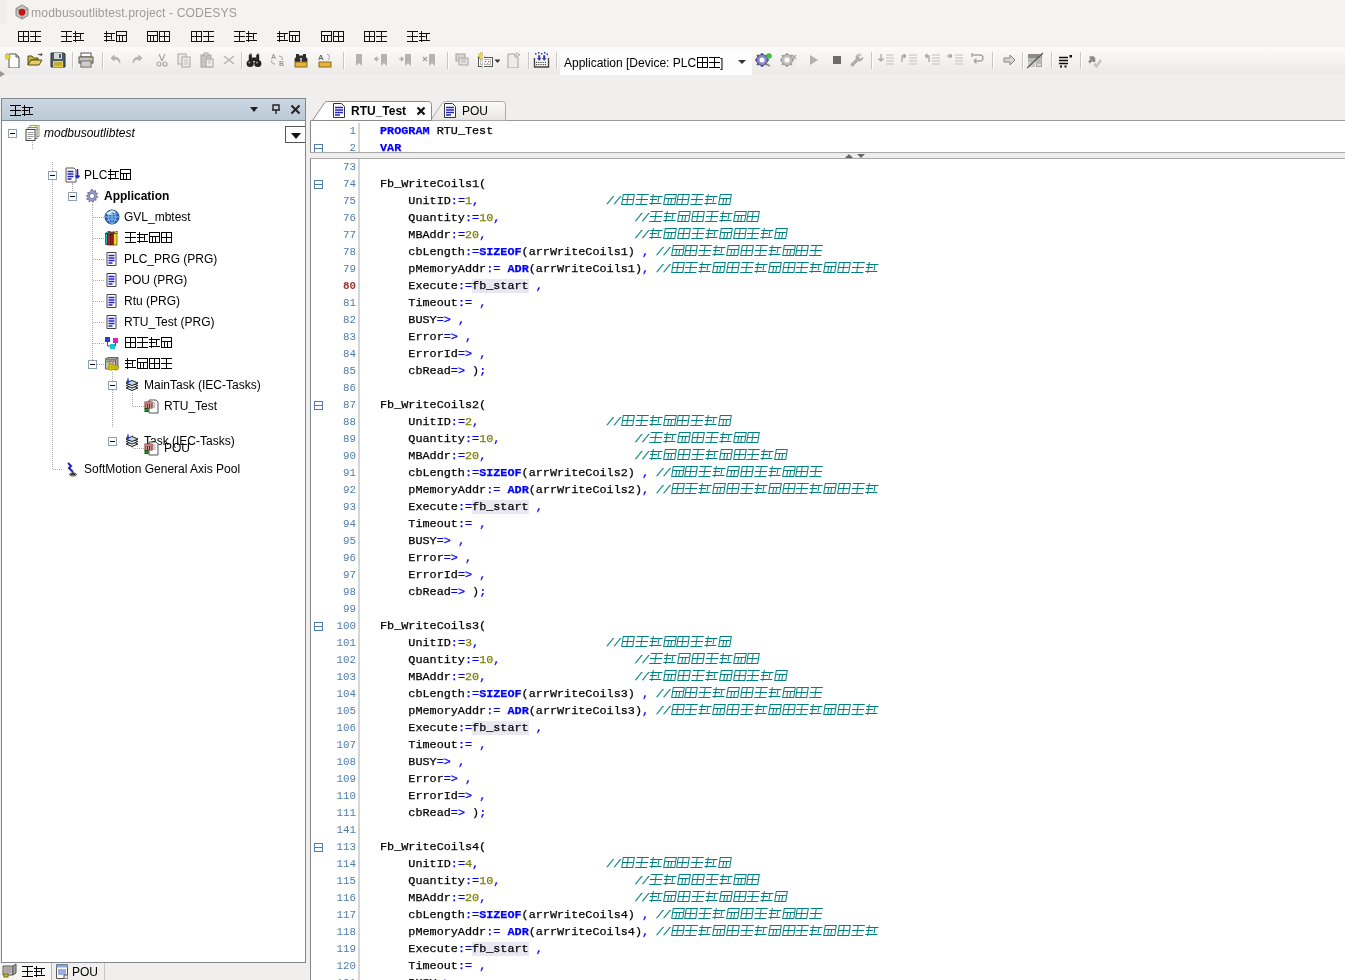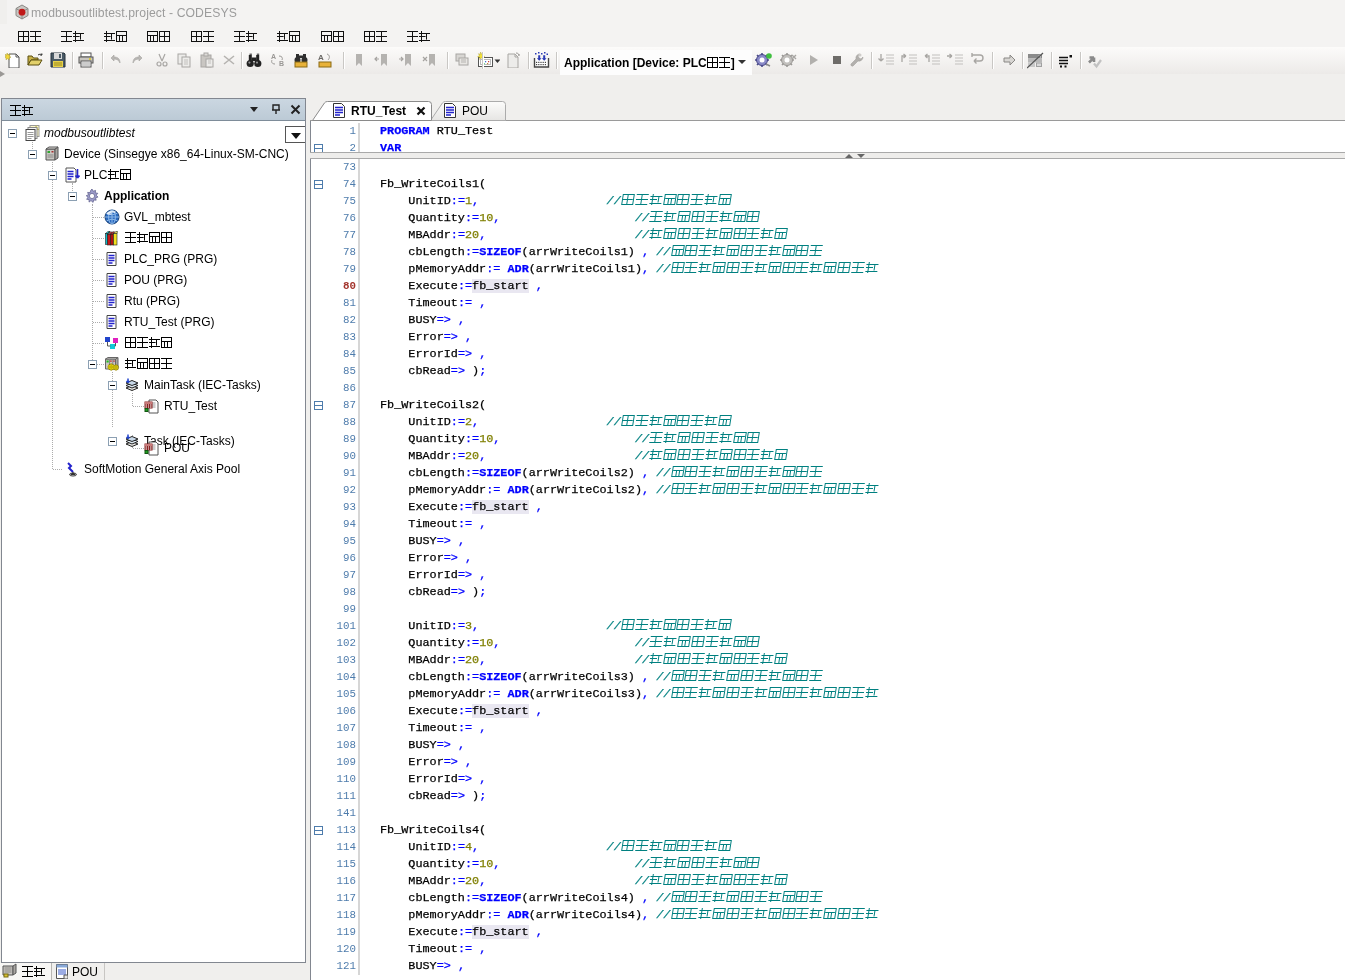--- a/index.html
+++ b/index.html
@@ -28,21 +28,21 @@
  linear-gradient(currentColor,currentColor) 70% 100%/1px 55% no-repeat;}
 
 #title{left:0;top:0;width:1345px;height:24px;background:#F4F3F2;margin-left:7px;}
 #title .t{position:absolute;left:24px;top:6px;font-size:12.2px;color:#9C9C9C;letter-spacing:.1px;}
 #menu{left:0;top:24px;width:1345px;height:23px;background:#F4F3F2;color:#111;}
 #menu .mi{position:absolute;top:6px;font-size:12px;}
 #toolbar{left:0;top:47px;width:1345px;height:27px;
  background:linear-gradient(#FCFBFA,#ECEAE8);}
 .tsep{position:absolute;top:5px;width:1px;height:17px;background:#C9C7C4;box-shadow:1px 0 0 #fff;}
 .tico{position:absolute;top:5px;width:16px;height:16px;}
-#combo{position:absolute;left:560px;top:50px;width:192px;height:25px;background:#FDFDFD;font-weight:bold;}
+#combo{position:absolute;left:560px;top:50px;width:192px;height:25px;background:#FDFDFD;}
 #combo .txt{position:absolute;left:4px;top:6px;font-size:12px;color:#000;white-space:nowrap;}
 
 #lpanel{left:1px;top:98px;width:305px;height:865px;background:#fff;border:1px solid #828790;}
 #lphead{position:absolute;left:0;top:0;width:303px;height:22px;background:linear-gradient(#CBD7E1,#BCCAD6);
  border-bottom:1px solid #7E8C99;color:#000;}
 #lphead .cap{position:absolute;left:7px;top:5px;font-size:12px;}
 .tree{position:absolute;left:0;top:23px;width:303px;height:840px;background:#fff;overflow:hidden;}
 .trow{position:absolute;height:21px;font-size:12px;color:#000;white-space:nowrap;z-index:2;}
 .trow .lbl{position:absolute;top:3px;}
 .exp{position:absolute;width:9px;height:9px;background:#fff;border:1px solid #8CA0B3;z-index:3;}
@@ -339,32 +339,20 @@
 <span class="exp" style="left:6px;top:6px"></span>
 <span class="ticon" style="left:22px;top:2px"><svg width="17" height="16" viewBox="0 0 17 16">
             <rect x="6" y="0.5" width="9" height="11" fill="#FCF8C8" stroke="#999"></rect>
             <path d="M12 0.5v4h3" fill="#F0E870" stroke="#B8B060"></path>
             <rect x="4" y="2.5" width="9" height="11" fill="#F4F4F4" stroke="#888"></rect>
             <rect x="2" y="4.5" width="9" height="11" fill="#fff" stroke="#444"></rect>
             <path d="M3.5 7.5h6M3.5 9.5h6M3.5 11.5h6M3.5 13.5h4" stroke="#999"></path>
           </svg></span>
 <span class="lbl" style="left:42px"><i style="font-style:italic">modbusoutlibtest</i></span>
 </div>
-<div class="trow" style="left:0;top:22px;width:303px">
-<span class="exp" style="left:26px;top:6px"></span>
-<span class="ticon" style="left:42px;top:2px"><svg width="16" height="16" viewBox="0 0 16 16">
-            <path d="M2 3h9v11H2z" fill="#C9C6C2" stroke="#555"></path>
-            <path d="M11 3l3-2v11l-3 2z" fill="#A8A5A1" stroke="#555"></path>
-            <path d="M2 3l3-2h9l-3 2z" fill="#E0DDD9" stroke="#555"></path>
-            <rect x="3.5" y="5" width="2.5" height="2" fill="#2FA82F"></rect>
-            <rect x="7.5" y="5" width="2" height="1.5" fill="#A82F2F"></rect>
-            <path d="M3.5 9h6M3.5 11h6" stroke="#8A8885"></path>
-          </svg></span>
-<span class="lbl" style="left:62px">Device (Sinsegye x86_64-Linux-SM-CNC)</span>
-</div>
 <div class="trow" style="left:0;top:43px;width:303px">
 <span class="exp" style="left:46px;top:6px"></span>
 <span class="ticon" style="left:62px;top:2px"><svg width="16" height="16" viewBox="0 0 16 16">
             <path d="M2 1h8l2 2v12H2z" fill="#fff" stroke="#555"></path>
             <path d="M3.5 4.5h6M3.5 7h6M3.5 9.5h6M3.5 12h4" stroke="#2222CC" stroke-width="1.3"></path>
             <path d="M13.5 2v9m0 0l-2-2.5m2 2.5 2-2.5" stroke="#2222CC" fill="none" stroke-width="1.6"></path>
           </svg></span>
 <span class="lbl" style="left:82px">PLC<i class="hz m vc"></i><i class="hz m vd"></i></span>
 </div>
 <div class="trow" style="left:0;top:64px;width:303px">
@@ -608,20 +596,21 @@
 <div class="crow"><span class="num">90</span><span class="cd">    MBAddr<span class="o">:=</span><span class="nm">20</span><span class="o">,</span>                     <span class="cmt">//<i class="hz cm vc"></i><i class="hz cm vd"></i><i class="hz cm va"></i><i class="hz cm vb"></i><i class="hz cm vc"></i><i class="hz cm vd"></i><i class="hz cm va"></i><i class="hz cm vb"></i><i class="hz cm vc"></i><i class="hz cm vd"></i></span></span><span class="gutline"></span></div>
 <div class="crow"><span class="num">91</span><span class="cd">    cbLength<span class="o">:=</span><span class="k">SIZEOF</span>(arrWriteCoils2) <span class="o">,</span> <span class="cmt">//<i class="hz cm vd"></i><i class="hz cm va"></i><i class="hz cm vb"></i><i class="hz cm vc"></i><i class="hz cm vd"></i><i class="hz cm va"></i><i class="hz cm vb"></i><i class="hz cm vc"></i><i class="hz cm vd"></i><i class="hz cm va"></i><i class="hz cm vb"></i></span></span><span class="gutline"></span></div>
 <div class="crow"><span class="num">92</span><span class="cd">    pMemoryAddr<span class="o">:=</span> <span class="k">ADR</span>(arrWriteCoils2)<span class="o">,</span> <span class="cmt">//<i class="hz cm va"></i><i class="hz cm vb"></i><i class="hz cm vc"></i><i class="hz cm vd"></i><i class="hz cm va"></i><i class="hz cm vb"></i><i class="hz cm vc"></i><i class="hz cm vd"></i><i class="hz cm va"></i><i class="hz cm vb"></i><i class="hz cm vc"></i><i class="hz cm vd"></i><i class="hz cm va"></i><i class="hz cm vb"></i><i class="hz cm vc"></i></span></span><span class="gutline"></span></div>
 <div class="crow"><span class="num">93</span><span class="cd">    Execute<span class="o">:=</span><span class="sel">fb_start</span> <span class="o">,</span></span><span class="gutline"></span></div>
 <div class="crow"><span class="num">94</span><span class="cd">    Timeout<span class="o">:=</span> <span class="o">,</span></span><span class="gutline"></span></div>
 <div class="crow"><span class="num">95</span><span class="cd">    BUSY<span class="o">=&gt;</span> <span class="o">,</span></span><span class="gutline"></span></div>
 <div class="crow"><span class="num">96</span><span class="cd">    Error<span class="o">=&gt;</span> <span class="o">,</span></span><span class="gutline"></span></div>
 <div class="crow"><span class="num">97</span><span class="cd">    ErrorId<span class="o">=&gt;</span> <span class="o">,</span></span><span class="gutline"></span></div>
 <div class="crow"><span class="num">98</span><span class="cd">    cbRead<span class="o">=&gt;</span> )<span class="o">;</span></span><span class="gutline"></span></div>
 <div class="crow"><span class="num">99</span><span class="cd"></span><span class="gutline"></span></div>
+<div class="crow"><span class="fold"></span><span class="num">100</span><span class="cd">Fb_WriteCoils3(</span><span class="gutline"></span></div>
 <div class="crow"><span class="num">101</span><span class="cd">    UnitID<span class="o">:=</span><span class="nm">3</span><span class="o">,</span>                  <span class="cmt">//<i class="hz cm va"></i><i class="hz cm vb"></i><i class="hz cm vc"></i><i class="hz cm vd"></i><i class="hz cm va"></i><i class="hz cm vb"></i><i class="hz cm vc"></i><i class="hz cm vd"></i></span></span><span class="gutline"></span></div>
 <div class="crow"><span class="num">102</span><span class="cd">    Quantity<span class="o">:=</span><span class="nm">10</span><span class="o">,</span>                   <span class="cmt">//<i class="hz cm vb"></i><i class="hz cm vc"></i><i class="hz cm vd"></i><i class="hz cm va"></i><i class="hz cm vb"></i><i class="hz cm vc"></i><i class="hz cm vd"></i><i class="hz cm va"></i></span></span><span class="gutline"></span></div>
 <div class="crow"><span class="num">103</span><span class="cd">    MBAddr<span class="o">:=</span><span class="nm">20</span><span class="o">,</span>                     <span class="cmt">//<i class="hz cm vc"></i><i class="hz cm vd"></i><i class="hz cm va"></i><i class="hz cm vb"></i><i class="hz cm vc"></i><i class="hz cm vd"></i><i class="hz cm va"></i><i class="hz cm vb"></i><i class="hz cm vc"></i><i class="hz cm vd"></i></span></span><span class="gutline"></span></div>
 <div class="crow"><span class="num">104</span><span class="cd">    cbLength<span class="o">:=</span><span class="k">SIZEOF</span>(arrWriteCoils3) <span class="o">,</span> <span class="cmt">//<i class="hz cm vd"></i><i class="hz cm va"></i><i class="hz cm vb"></i><i class="hz cm vc"></i><i class="hz cm vd"></i><i class="hz cm va"></i><i class="hz cm vb"></i><i class="hz cm vc"></i><i class="hz cm vd"></i><i class="hz cm va"></i><i class="hz cm vb"></i></span></span><span class="gutline"></span></div>
 <div class="crow"><span class="num">105</span><span class="cd">    pMemoryAddr<span class="o">:=</span> <span class="k">ADR</span>(arrWriteCoils3)<span class="o">,</span> <span class="cmt">//<i class="hz cm va"></i><i class="hz cm vb"></i><i class="hz cm vc"></i><i class="hz cm vd"></i><i class="hz cm va"></i><i class="hz cm vb"></i><i class="hz cm vc"></i><i class="hz cm vd"></i><i class="hz cm va"></i><i class="hz cm vb"></i><i class="hz cm vc"></i><i class="hz cm vd"></i><i class="hz cm va"></i><i class="hz cm vb"></i><i class="hz cm vc"></i></span></span><span class="gutline"></span></div>
 <div class="crow"><span class="num">106</span><span class="cd">    Execute<span class="o">:=</span><span class="sel">fb_start</span> <span class="o">,</span></span><span class="gutline"></span></div>
 <div class="crow"><span class="num">107</span><span class="cd">    Timeout<span class="o">:=</span> <span class="o">,</span></span><span class="gutline"></span></div>
 <div class="crow"><span class="num">108</span><span class="cd">    BUSY<span class="o">=&gt;</span> <span class="o">,</span></span><span class="gutline"></span></div>
 <div class="crow"><span class="num">109</span><span class="cd">    Error<span class="o">=&gt;</span> <span class="o">,</span></span><span class="gutline"></span></div>
 <div class="crow"><span class="num">110</span><span class="cd">    ErrorId<span class="o">=&gt;</span> <span class="o">,</span></span><span class="gutline"></span></div>

